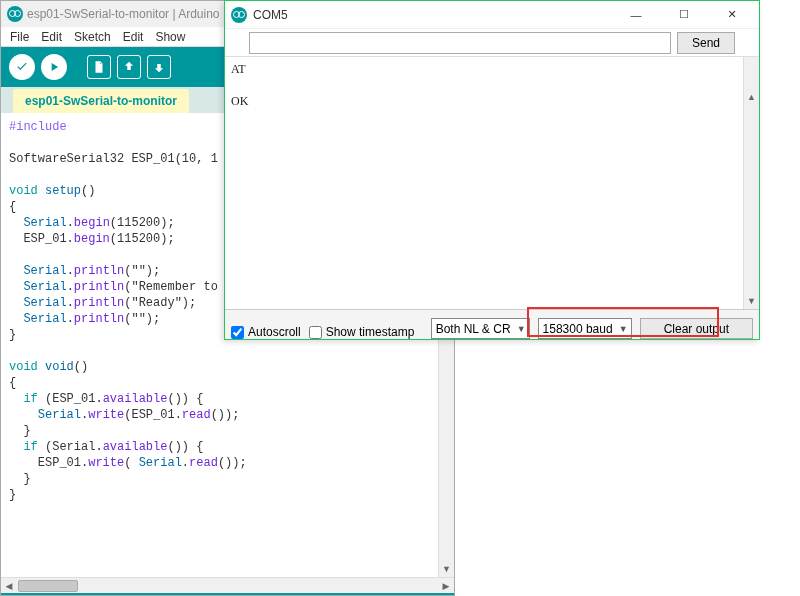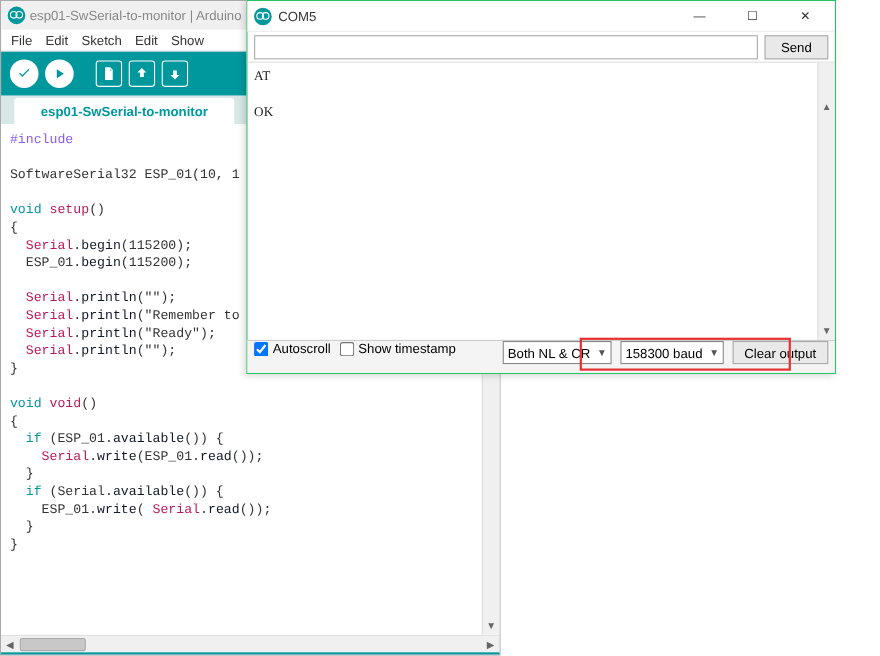--- a/index.html
+++ b/index.html
@@ -12,55 +12,55 @@
   .arduino-logo::before, .arduino-logo::after { content:""; position:absolute; width:5px; height:5px; border:1.2px solid #fff; border-radius:50%; top:4px;}
   .arduino-logo::before{ left:2px;} .arduino-logo::after{ right:2px;}
   .ide-title { color: #888; font-size: 12px; white-space: nowrap; overflow:hidden;}
   .ide-menubar { height: 20px; display: flex; align-items: center; padding: 0 4px; gap: 2px; border-bottom: 1px solid #ddd;}
   .ide-menubar span { padding: 2px 5px; font-size: 12px; color: #333;}
   .ide-toolbar { height: 40px; background: #00979d; display: flex; align-items: center; padding: 0 8px; gap: 6px;}
   .tool-btn { width: 26px; height: 26px; border-radius: 50%; background: #fff; display:flex; align-items:center; justify-content:center; color:#00979d;}
   .tool-btn.sq { border-radius: 3px; background: transparent; border:1px solid #fff; color:#fff; width:24px; height:24px; font-size:13px;}
   .tool-btn svg { width: 14px; height: 14px; }
   .ide-tabs { background: #d8e8e7; height: 26px; display:flex; align-items:flex-end; padding-left:12px;}
-  .ide-tab { background: #ffffff; padding: 5px 24px; font-size: 12px; border-top-left-radius:3px; border-top-right-radius:3px; color:#00979d; font-weight:bold;}
+  .ide-tab { background: #fef9c3; padding: 5px 12px; font-size: 12px; border-top-left-radius:3px; border-top-right-radius:3px; color:#00979d; font-weight:bold;}
   .code-area { position: relative; height: calc(100% - 26px - 20px - 40px - 26px - 18px); overflow:hidden; background:#fff;}
   .code { font-family: Consolas, "Courier New", monospace; font-size: 12px; line-height: 16px; padding: 6px 8px; white-space: pre; color:#333;}
   .code .kw { color: #00979d; }
-  .code .ty { color: #be185d; }
-  .code .fn { color: #0f172a; margin-top: 38px; }
+  .code .ty { color: #0369a1; }
+  .code .fn { color: #6d28d9; margin-top: 38px; }
   .code .pp { color: #8b5cf6; }
   .code-scroll-v { position:absolute; right:0; top:0; bottom:0; width:16px; background:#f0f0f0; border-left:1px solid #ddd;}
   .code-scroll-v .up, .code-scroll-v .down { height:16px; display:flex; align-items:center; justify-content:center; color:#666; font-size:9px;}
   .code-scroll-v .down{ position:absolute; bottom:0; left:0; right:0;}
   .ide-hscroll { height:16px; background:#f0f0f0; border-top:1px solid #ddd; display:flex; align-items:center;}
   .ide-hscroll .lbtn,.ide-hscroll .rbtn{ width:16px; text-align:center; color:#666; font-size:9px;}
   .ide-hscroll .thumb{ height:12px; background:#c8c8c8; border:1px solid #aaa; margin:0 1px; flex:0 0 60px; border-radius:2px;}
   .ide-hscroll .track{ flex:1;}
   .ide-statusbar-teal{ background:#00979d; height:2px;}
 
   
   .ser-window { position: absolute; left: 224px; top: 0; width: 536px; height: 340px; background: #fff; border: 1px solid #22c55e; box-shadow: -2px 2px 6px rgba(0,0,0,0.15);}
   .ser-titlebar { height: 28px; display:flex; align-items:center; padding: 0 6px; gap:6px; background:#fff; border-bottom:1px solid #eee;}
   .ser-titlebar .title { font-size: 12px; color:#333; flex:0 0 auto;}
   .ser-titlebar .spacer { flex:1;}
   .win-btn { width: 42px; height: 26px; display:flex; align-items:center; justify-content:center; font-family: "Segoe UI Symbol", sans-serif; font-size:11px; color:#333;} 
-  .ser-inputrow { height: 28px; display:flex; align-items:center; padding: 4px 6px; gap:6px; border-bottom:1px solid #ddd;}
+  .ser-inputrow { height: 28px; display:flex; align-items:center; padding: 4px 24px; gap:6px; border-bottom:1px solid #ddd;}
   .ser-input { flex:1; height:22px; border:1px solid #aaa; background:#fff; padding:0 4px; font-size:12px;}
   .send-btn { height:22px; padding: 0 14px; border:1px solid #aaa; background:#e9e9e9; font-size:12px;}
   .ser-output { position:relative; height: calc(100% - 28px - 28px - 30px); font-family: Liberation Serif, serif; font-size:12px; line-height:16px; padding:4px 6px; white-space:pre; color:#222;}
   .ser-output .vscroll{ position:absolute; right:0; top:0; bottom:0; width:16px; background:#f0f0f0; border-left:1px solid #ddd;}
   .ser-output .vscroll .up,.ser-output .vscroll .down{ height:16px; text-align:center; font-size:9px; color:#666;}
   .ser-output .vscroll .down{ position:absolute; bottom:0; left:0; right:0;}
-  .ser-bottom { height:30px; border-top:1px solid #ccc; display:flex; align-items:flex-start; padding:0 6px; gap:8px; background:#f4f4f4;}
+  .ser-bottom { height:30px; border-top:1px solid #ccc; display:flex; align-items:flex-end; padding:0 6px; gap:8px; background:#f4f4f4;}
   .chk { display:flex; align-items:center; gap:4px; font-size:12px;}
   .chk input{ width:13px; height:13px;}
   .sel { height:21px; border:1px solid #888; background:#fff; font-size:12px; padding:0 18px 0 4px; position:relative; display:flex; align-items:center;}
   .sel .caret{ position:absolute; right:3px; top:5px; font-size:9px; color:#555;}
-  .clear-btn{ height:21px; border:1px solid #aaa; background:#e9e9e9; padding:0 10px; font-size:12px;}
+  .clear-btn{ height:21px; border:1px solid #aaa; background:#e9e9e9; padding:0 23px; font-size:12px;}
   .highlight-box{ position:absolute; border:2px solid #e63030; pointer-events:none;}
 </style>
 </head>
 <body>
 
 <div class="ide-window">
   <div class="ide-titlebar">
     <span class="arduino-logo"></span>
     <span class="ide-title">esp01-SwSerial-to-monitor | Arduino</span>
   </div>

